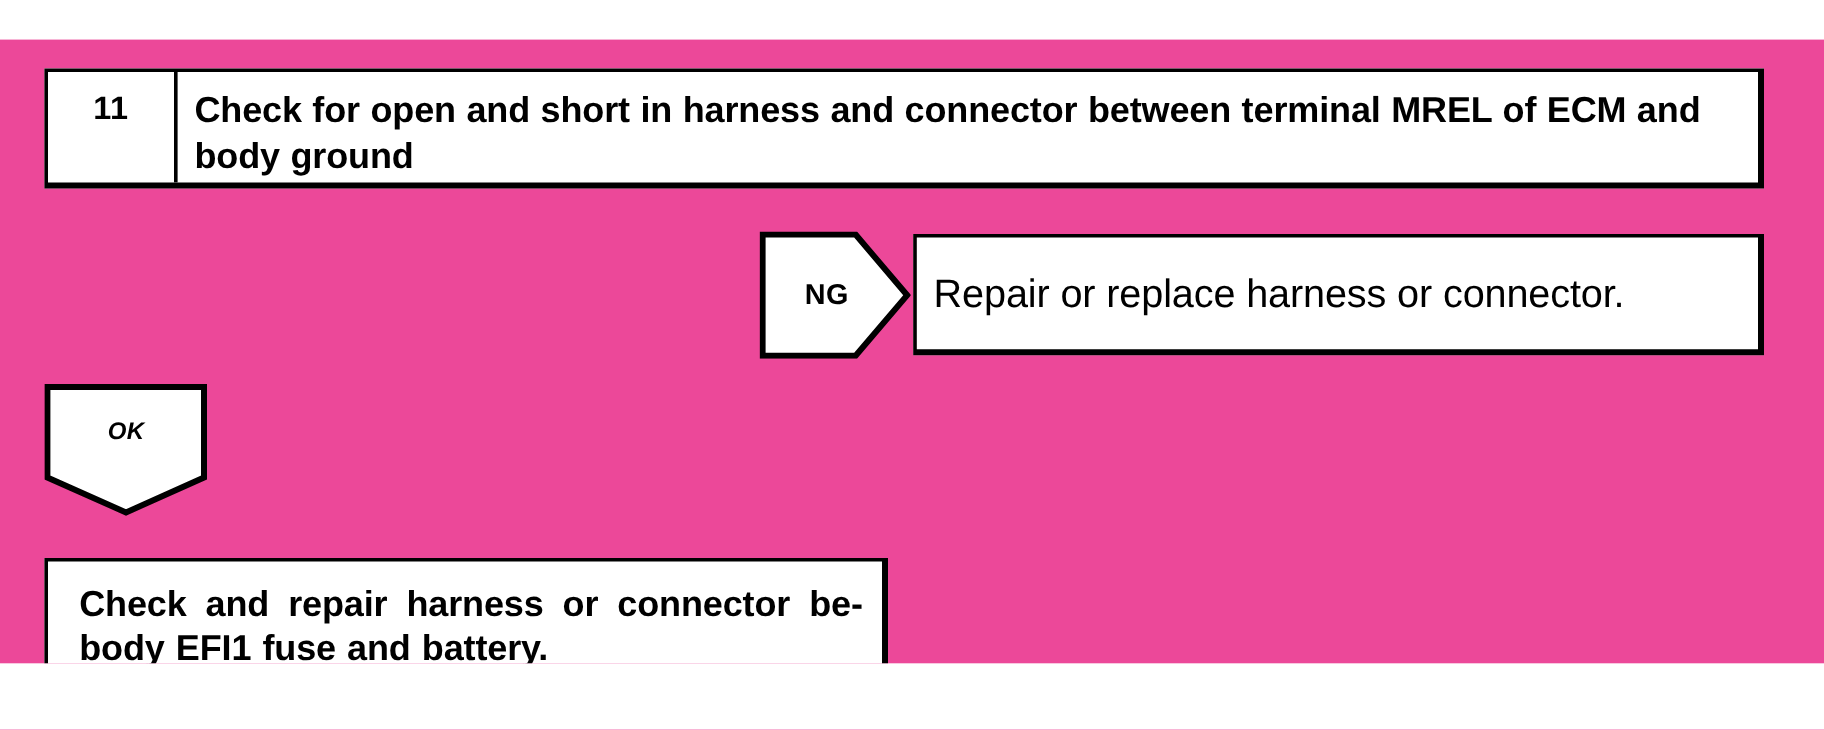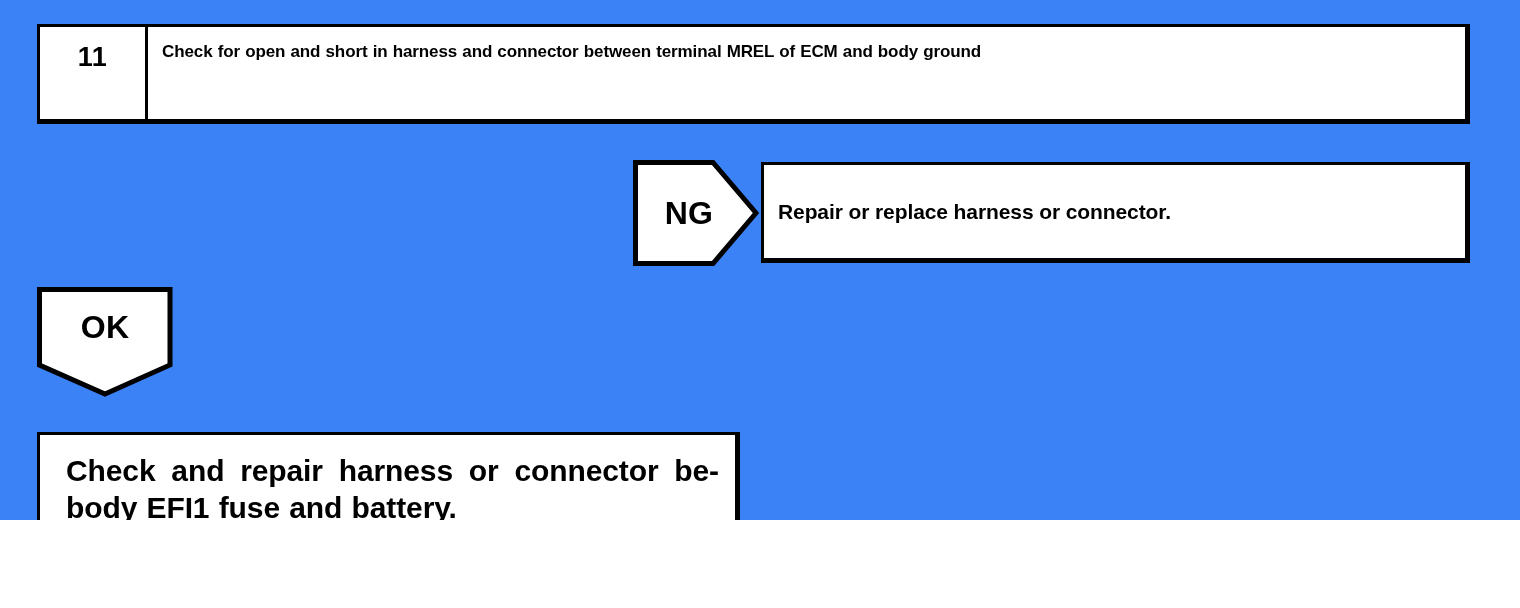--- a/index.html
+++ b/index.html
@@ -9,22 +9,23 @@
     background: #ffffff;
   }
   body {
     font-family: "Liberation Sans", sans-serif;
     -webkit-font-smoothing: none;
   }
   #page {
     position: relative;
     width: 1520px;
     height: 520px;
-    background: #3b82f6;
+    background: #ec4899;
     overflow: hidden;
+    margin-top: 33px;
   }
 
   
   .step-header {
     position: absolute;
     left: 37px;
     top: 24px;
     width: 1433px;
     height: 100px;
     box-sizing: border-box;
@@ -51,21 +52,21 @@
     color: #000000;
     letter-spacing: 0.5px;
     line-height: 1;
   }
   .step-text-cell {
     flex: 1 1 auto;
     box-sizing: border-box;
     padding: 14px 12px 0 14px;
   }
   .step-text {
-    font-size: 17px;
+    font-size: 30px;
     font-weight: bold;
     line-height: 1.25;
     color: #000000;
     letter-spacing: -0.1px;
     word-spacing: 0.5px;
   }
 
   
   .ng-arrow {
     position: absolute;
@@ -81,21 +82,21 @@
   }
   .ng-label {
     position: absolute;
     left: 633px;
     top: 160px;
     width: 112px;
     height: 106px;
     display: flex;
     align-items: center;
     justify-content: center;
-    font-size: 32px;
+    font-size: 24px;
     font-weight: bold;
     color: #000000;
     letter-spacing: 0.3px;
     pointer-events: none;
   }
 
   .ng-result-box {
     position: absolute;
     left: 761px;
     top: 162px;
@@ -104,22 +105,22 @@
     box-sizing: border-box;
     border: 3px solid #000000;
     border-right-width: 5px;
     border-bottom-width: 5px;
     background: #ffffff;
     display: flex;
     align-items: center;
     padding-left: 14px;
   }
   .ng-result-text {
-    font-size: 21px;
-    font-weight: bold;
+    font-size: 33px;
+    font-weight: normal;
     color: #000000;
     line-height: 1.2;
     letter-spacing: -0.1px;
   }
 
   
   .ok-arrow {
     position: absolute;
     left: 37px;
     top: 287px;
@@ -133,25 +134,26 @@
   }
   .ok-label {
     position: absolute;
     left: 37px;
     top: 287px;
     width: 136px;
     height: 80px;
     display: flex;
     align-items: center;
     justify-content: center;
-    font-size: 32px;
+    font-size: 20px;
     font-weight: bold;
     color: #000000;
     letter-spacing: 0.3px;
     pointer-events: none;
+    font-style: italic;
   }
 
   
   .action-box {
     position: absolute;
     left: 37px;
     top: 432px;
     width: 703px;
     height: 106px;
     box-sizing: border-box;

